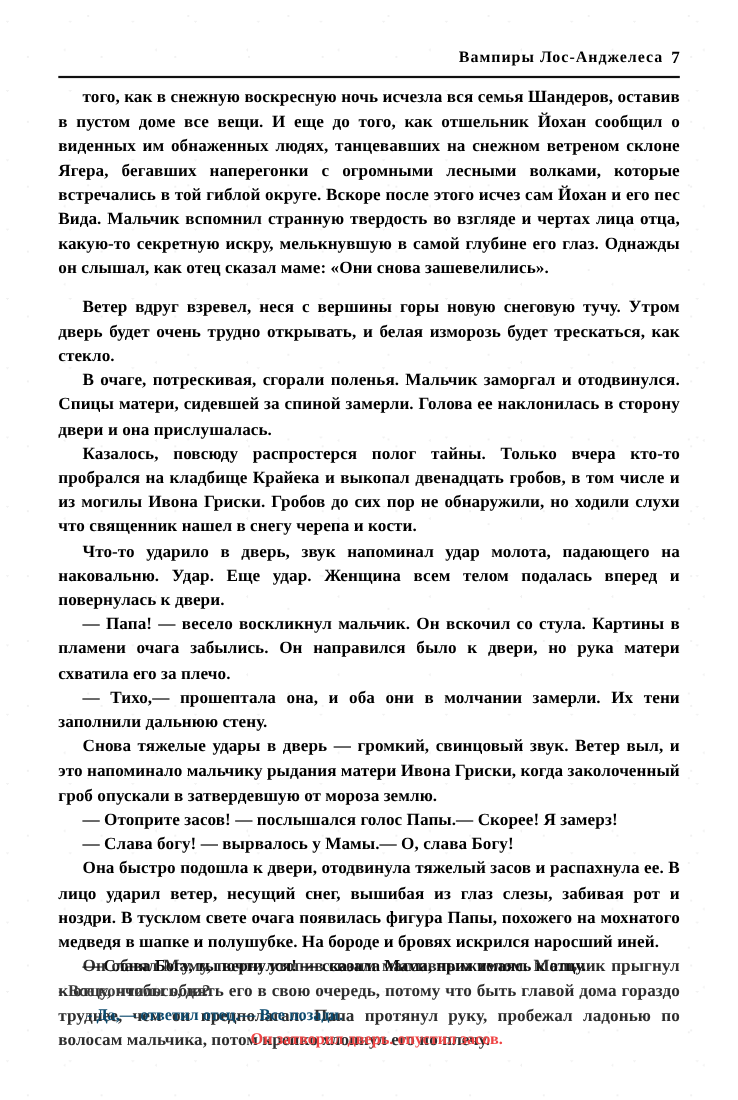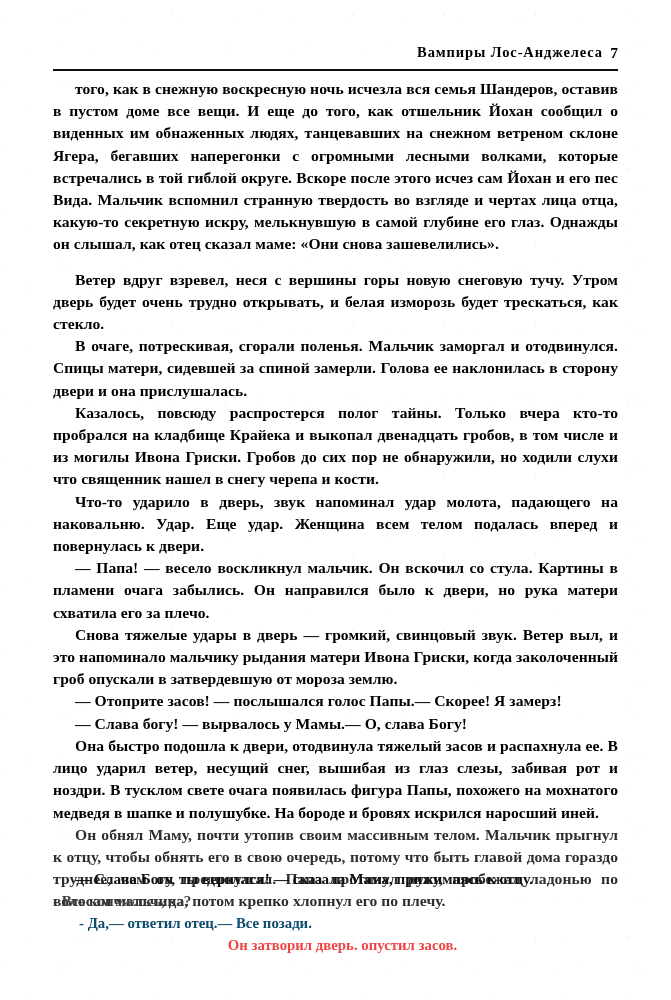--- a/index.html
+++ b/index.html
@@ -126,20 +126,21 @@
 
   <div class="headrule"></div>
 
   <div class="textblock">
     <p class="gap-after">того, как в снежную воскресную ночь исчезла вся семья Шандеров, оставив в пустом доме все вещи. И еще до того, как отшельник Йохан сообщил о виденных им обнаженных людях, танцевавших на снежном ветреном склоне Ягера, бегавших наперегонки с огромными лесными волками, которые встречались в той гиблой округе. Вскоре после этого исчез сам Йохан и его пес Вида. Мальчик вспомнил странную твердость во взгляде и чертах лица отца, какую-то секретную искру, мелькнувшую в самой глубине его глаз. Однажды он слышал, как отец сказал маме: «Они снова зашевелились».</p>
     <p>Ветер вдруг взревел, неся с вершины горы новую снеговую тучу. Утром дверь будет очень трудно открывать, и белая изморозь будет трескаться, как стекло.</p>
     <p>В очаге, потрескивая, сгорали поленья. Мальчик заморгал и отодвинулся. Спицы матери, сидевшей за спиной замерли. Голова ее наклонилась в сторону двери и она прислушалась.</p>
     <p>Казалось, повсюду распростерся полог тайны. Только вчера кто-то пробрался на кладбище Крайека и выкопал двенадцать гробов, в том числе и из могилы Ивона Гриски. Гробов до сих пор не обнаружили, но ходили слухи что священник нашел в снегу черепа и кости.</p>
     <p>Что-то ударило в дверь, звук напоминал удар молота, падающего на наковальню. Удар. Еще удар. Женщина всем телом подалась вперед и повернулась к двери.</p>
     <p>— Папа! — весело воскликнул мальчик. Он вскочил со стула. Картины в пламени очага забылись. Он направился было к двери, но рука матери схватила его за плечо.</p>
+    <p>— Тихо,— прошептала она, и оба они в молчании замерли. Их тени заполнили дальнюю стену.</p>
     <p>Снова тяжелые удары в дверь — громкий, свинцовый звук. Ветер выл, и это напоминало мальчику рыдания матери Ивона Гриски, когда заколоченный гроб опускали в затвердевшую от мороза землю.</p>
     <p>— Отоприте засов! — послышался голос Папы.— Скорее! Я замерз!</p>
     <p>— Слава богу! — вырвалось у Мамы.— О, слава Богу!</p>
     <p>Она быстро подошла к двери, отодвинула тяжелый засов и распахнула ее. В лицо ударил ветер, несущий снег, вышибая из глаз слезы, забивая рот и ноздри. В тусклом свете очага появилась фигура Папы, похожего на мохнатого медведя в шапке и полушубке. На бороде и бровях искрился наросший иней.</p>
     <p class="faded">Он обнял Маму, почти утопив своим массивным телом. Мальчик прыгнул к отцу, чтобы обнять его в свою очередь, потому что быть главой дома гораздо труднее, чем он предполагал. Папа протянул руку, пробежал ладонью по волосам мальчика, потом крепко хлопнул его по плечу.</p>
   </div>
 
   <div class="tail">
     <div class="l1">— Слава Богу, ты вернулся! — сказала Мама, прижимаясь к отцу.</div>
     <div class="l2">- Все кончилось, да?</div>

